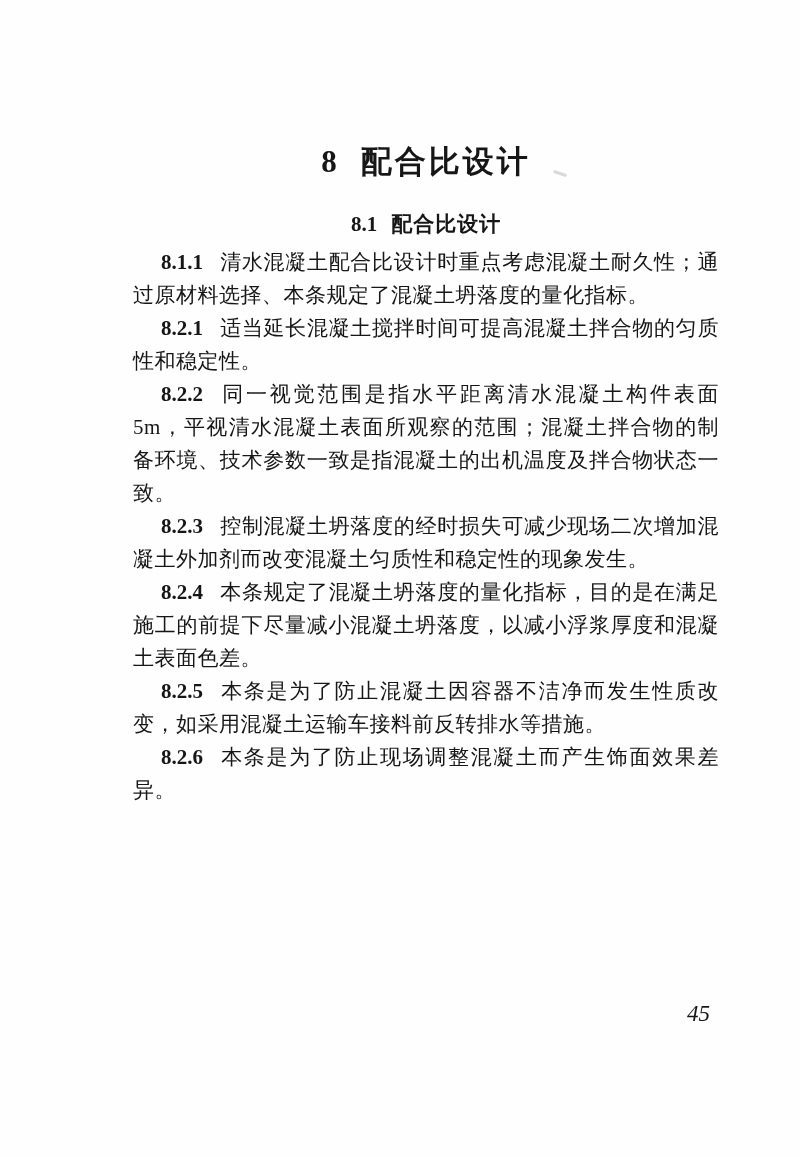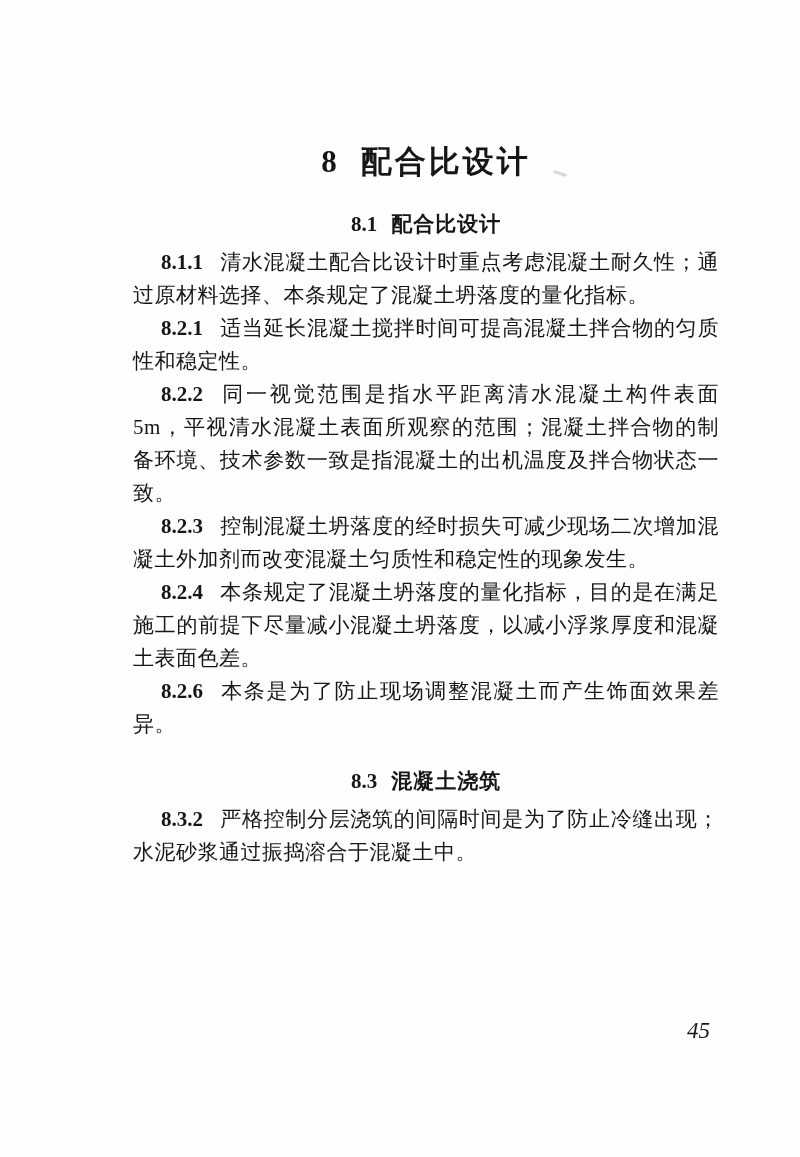--- a/index.html
+++ b/index.html
@@ -58,21 +58,20 @@
     margin-right:17px;
     letter-spacing:0;
     margin-left:28px;
   }
   .page-number{
     position:absolute;
     right:90px;top:1000px;
     font-size:23px;
     font-style:italic;
     line-height:28px;
-    margin-top:17px;
   }
 </style>
 </head>
 <body>
 
 <div class="page">
 
   <div class="scan-smudge"></div>
 
   <div class="content">
@@ -103,34 +102,27 @@
   </p>
 
   <p class="clause">
     <span class="clause-num">8.2.3</span><span>控制混凝土坍落度的经时损失可减少现场二次增加混凝土外加剂而改变混凝土匀质性和稳定性的现象发生。</span>
   </p>
 
   <p class="clause">
     <span class="clause-num">8.2.4</span><span>本条规定了混凝土坍落度的量化指标，目的是在满足施工的前提下尽量减小混凝土坍落度，以减小浮浆厚度和混凝土表面色差。</span>
   </p>
 
+  <p class="clause">
+    <span class="clause-num">8.2.5</span><span>本条是为了防止混凝土因容器不洁净而发生性质改变，如采用混凝土运输车接料前反转排水等措施。</span>
+  </p>
 
   <p class="clause">
     <span class="clause-num">8.2.6</span><span>本条是为了防止现场调整混凝土而产生饰面效果差异。</span>
   </p>
 </div>
   </section>
 
-  <section>
-    <h2 class="section-heading">
-      <span class="num">8.3</span><span>混凝土浇筑</span>
-    </h2>
-    <div>
-  <p class="clause">
-    <span class="clause-num">8.3.2</span><span>严格控制分层浇筑的间隔时间是为了防止冷缝出现；水泥砂浆通过振捣溶合于混凝土中。</span>
-  </p>
-</div>
-  </section>
 </div>
 
   <div class="page-number">45</div>
 
 </div>
 
 </body></html>

